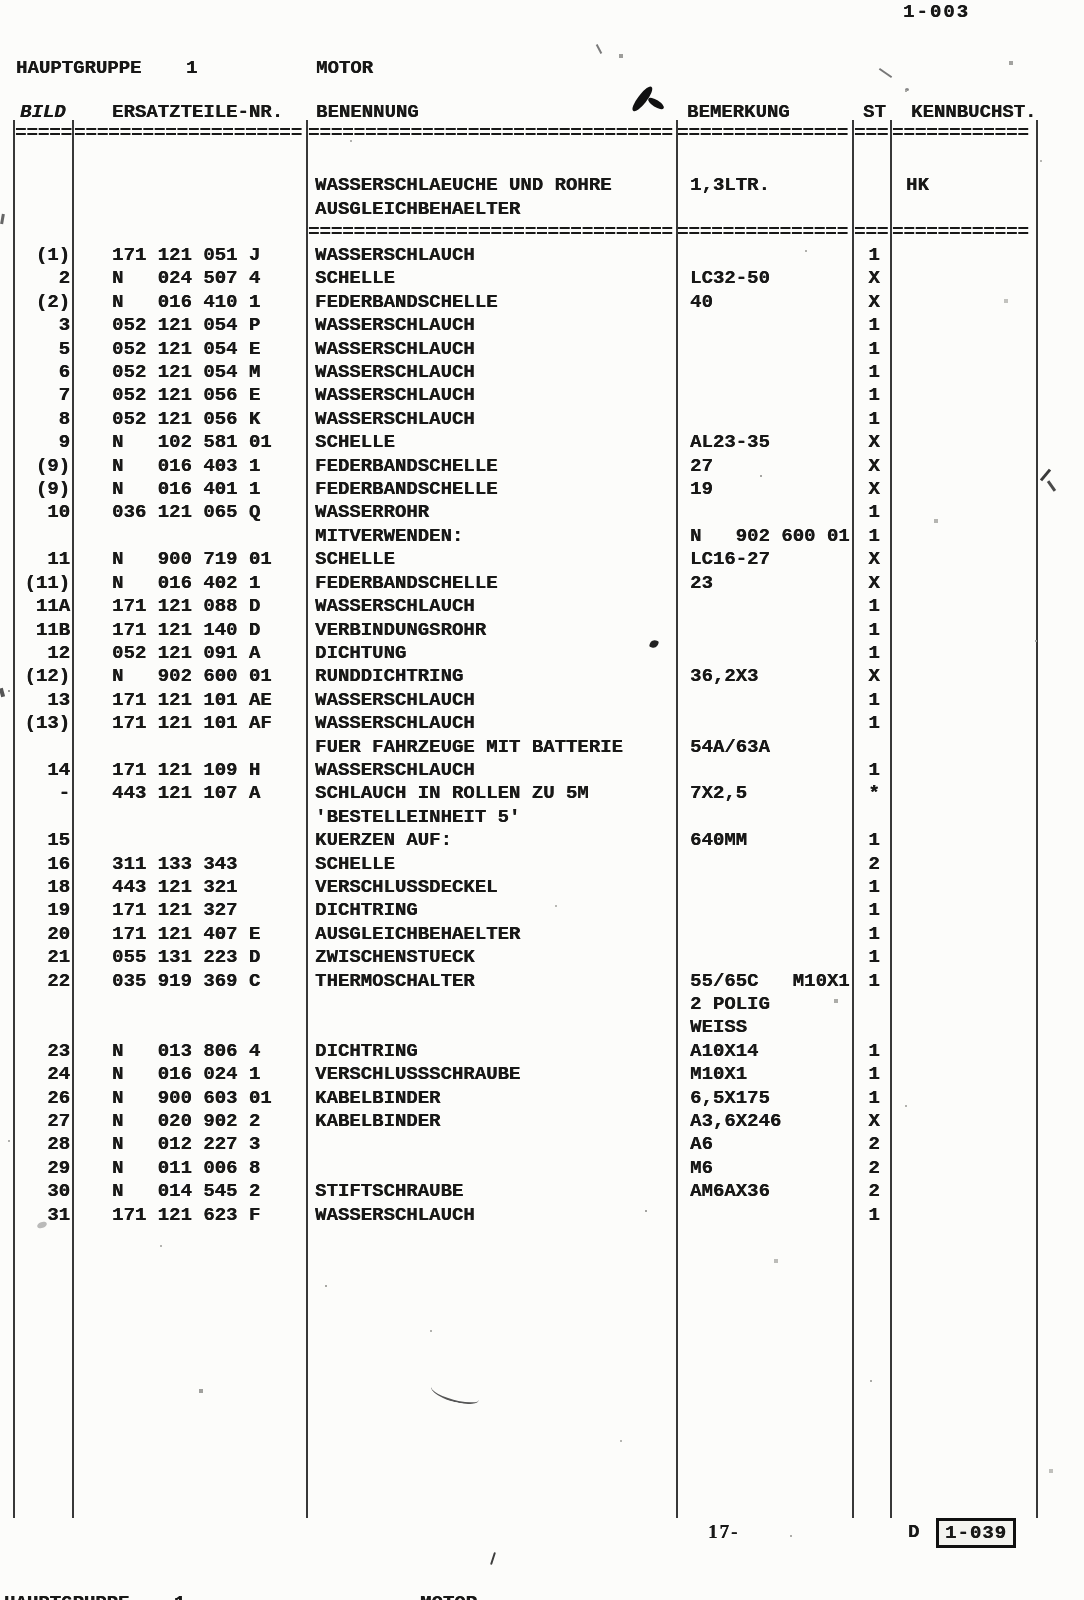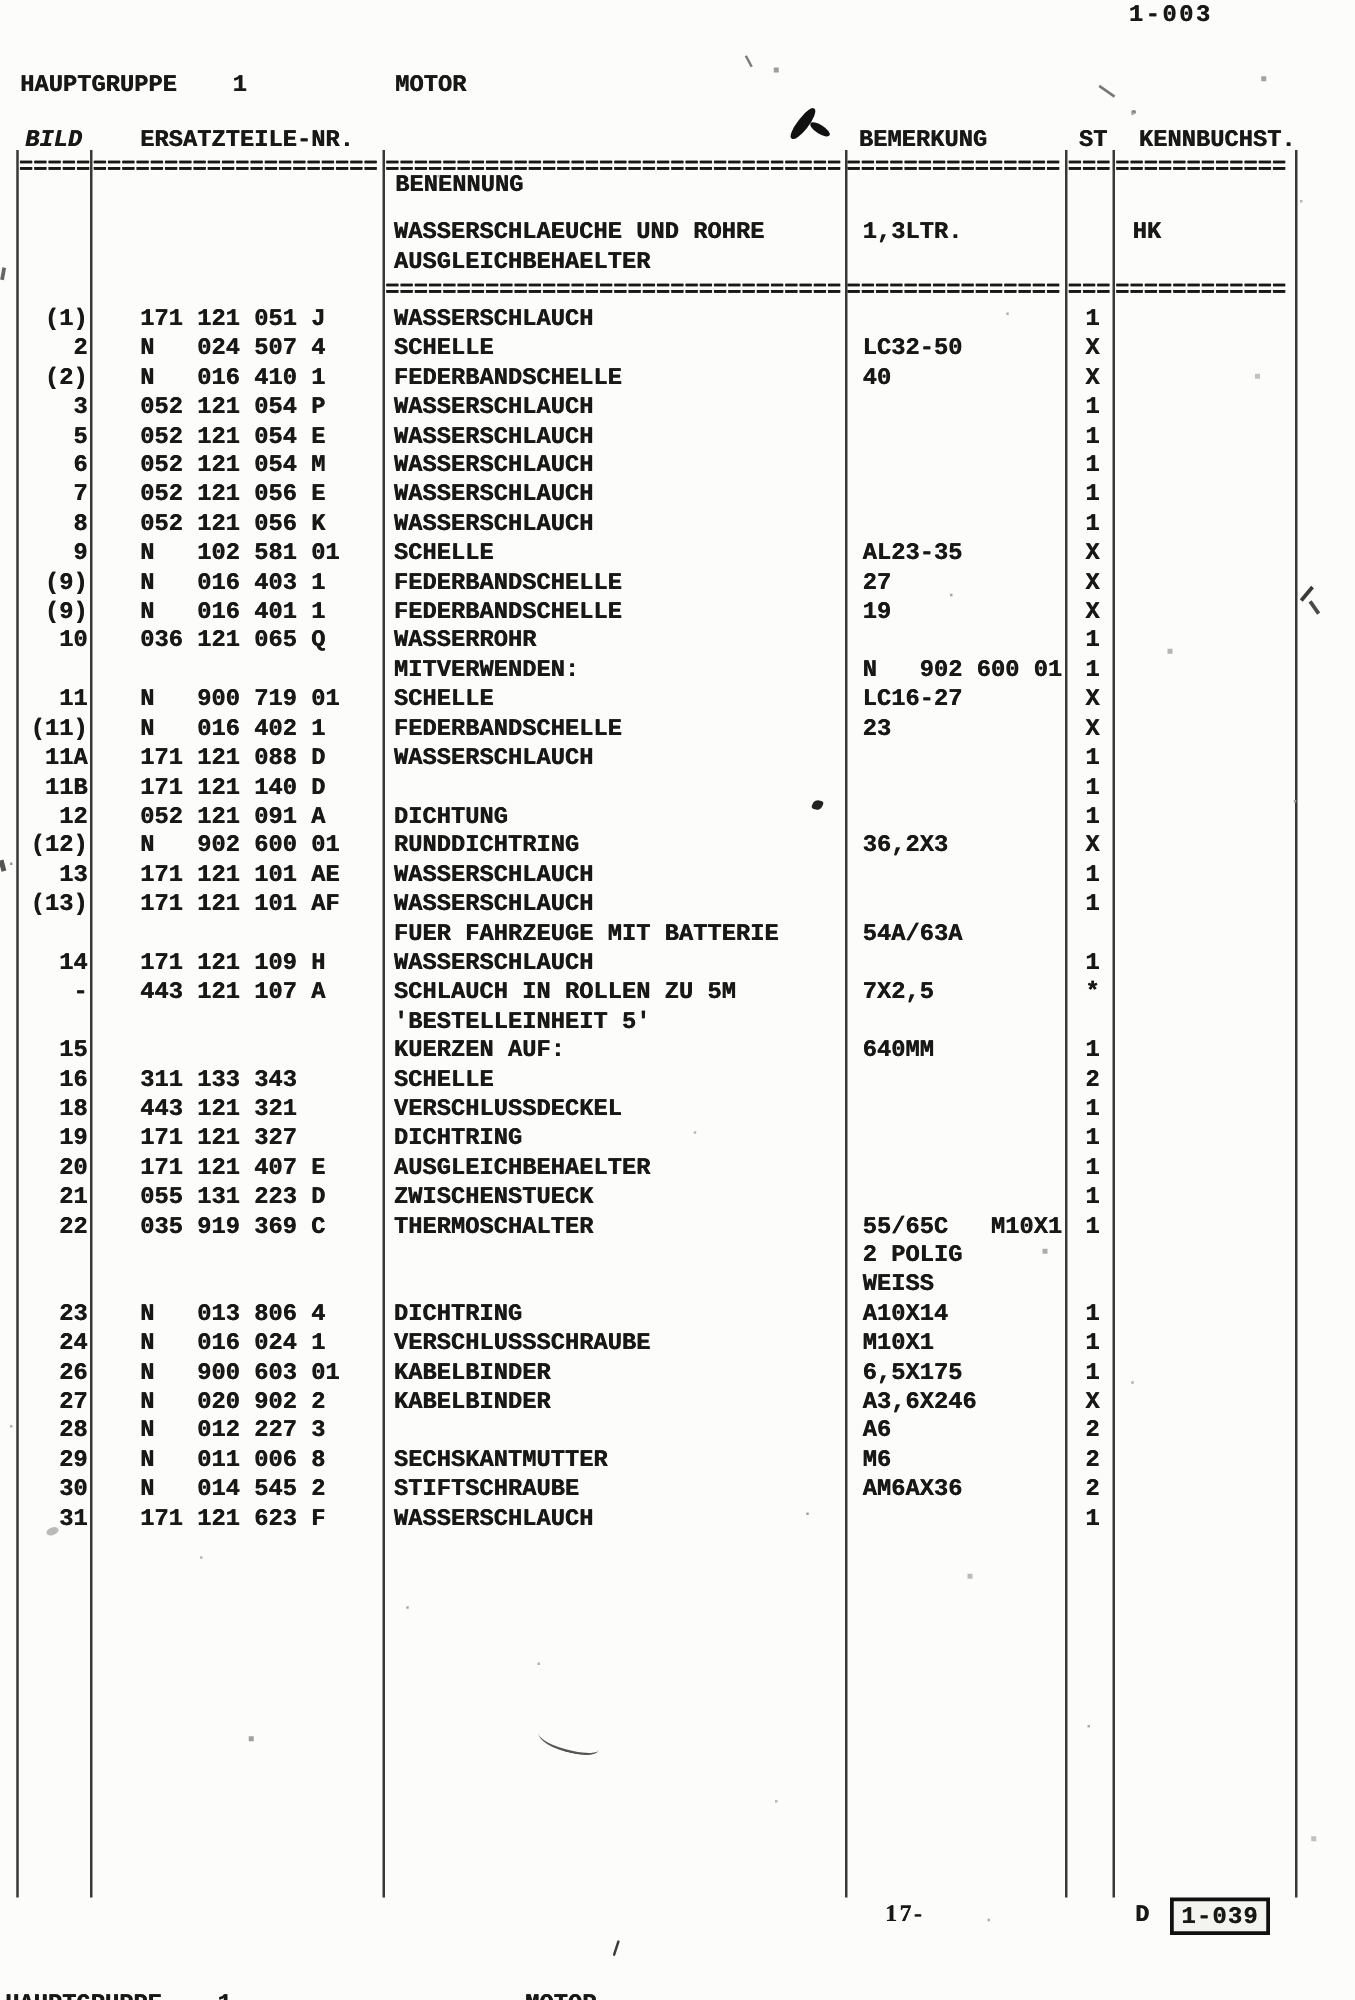--- a/index.html
+++ b/index.html
@@ -53,21 +53,21 @@
 
   <div>
     <span class="abs ink" style="left:16px;top:57px;">HAUPTGRUPPE</span>
     <span class="abs ink" style="left:186px;top:57px;">1</span>
     <span class="abs ink" style="left:316px;top:57px;">MOTOR</span>
   </div>
 
   <div>
     <span class="abs ink" style="left:20px;top:101px;font-style:italic;">BILD</span>
     <span class="abs ink" style="left:112px;top:101px;">ERSATZTEILE-NR.</span>
-    <span class="abs ink" style="left:316px;top:101px;margin-top:36px;">BENENNUNG</span>
+    <span class="abs ink" style="left:316px;top:101px;">BENENNUNG</span>
     <span class="abs ink" style="left:687px;top:101px;">BEMERKUNG</span>
     <span class="abs ink" style="left:863px;top:101px;">ST</span>
     <span class="abs ink" style="left:911px;top:101px;">KENNBUCHST.</span>
   </div>
 
   <div class="sep">
     <span class="abs ink" style="left:15px;top:122px;">=====</span>
     <span class="abs ink" style="left:74px;top:122px;">====================</span>
     <span class="abs ink" style="left:308px;top:122px;">================================</span>
     <span class="abs ink" style="left:677px;top:122px;">===============</span>
@@ -193,20 +193,21 @@
       </div>
       <div class="trow">
         <span class="c-bild">11A</span>
         <span class="c-nr">171 121 088 D</span>
         <span class="c-ben">WASSERSCHLAUCH</span>
         <span class="c-st">1</span>
       </div>
       <div class="trow">
         <span class="c-bild">11B</span>
         <span class="c-nr">171 121 140 D</span>
+        <span class="c-ben">VERBINDUNGSROHR</span>
         <span class="c-st">1</span>
       </div>
       <div class="trow">
         <span class="c-bild">12</span>
         <span class="c-nr">052 121 091 A</span>
         <span class="c-ben">DICHTUNG</span>
         <span class="c-st">1</span>
       </div>
       <div class="trow">
         <span class="c-bild">(12)</span>
@@ -326,21 +327,20 @@
       </div>
       <div class="trow">
         <span class="c-bild">28</span>
         <span class="c-nr">N   012 227 3</span>
         <span class="c-bem">A6</span>
         <span class="c-st">2</span>
       </div>
       <div class="trow">
         <span class="c-bild">29</span>
         <span class="c-nr">N   011 006 8</span>
-        <span class="c-ben">SECHSKANTMUTTER</span>
         <span class="c-bem">M6</span>
         <span class="c-st">2</span>
       </div>
       <div class="trow">
         <span class="c-bild">30</span>
         <span class="c-nr">N   014 545 2</span>
         <span class="c-ben">STIFTSCHRAUBE</span>
         <span class="c-bem">AM6AX36</span>
         <span class="c-st">2</span>
       </div>

